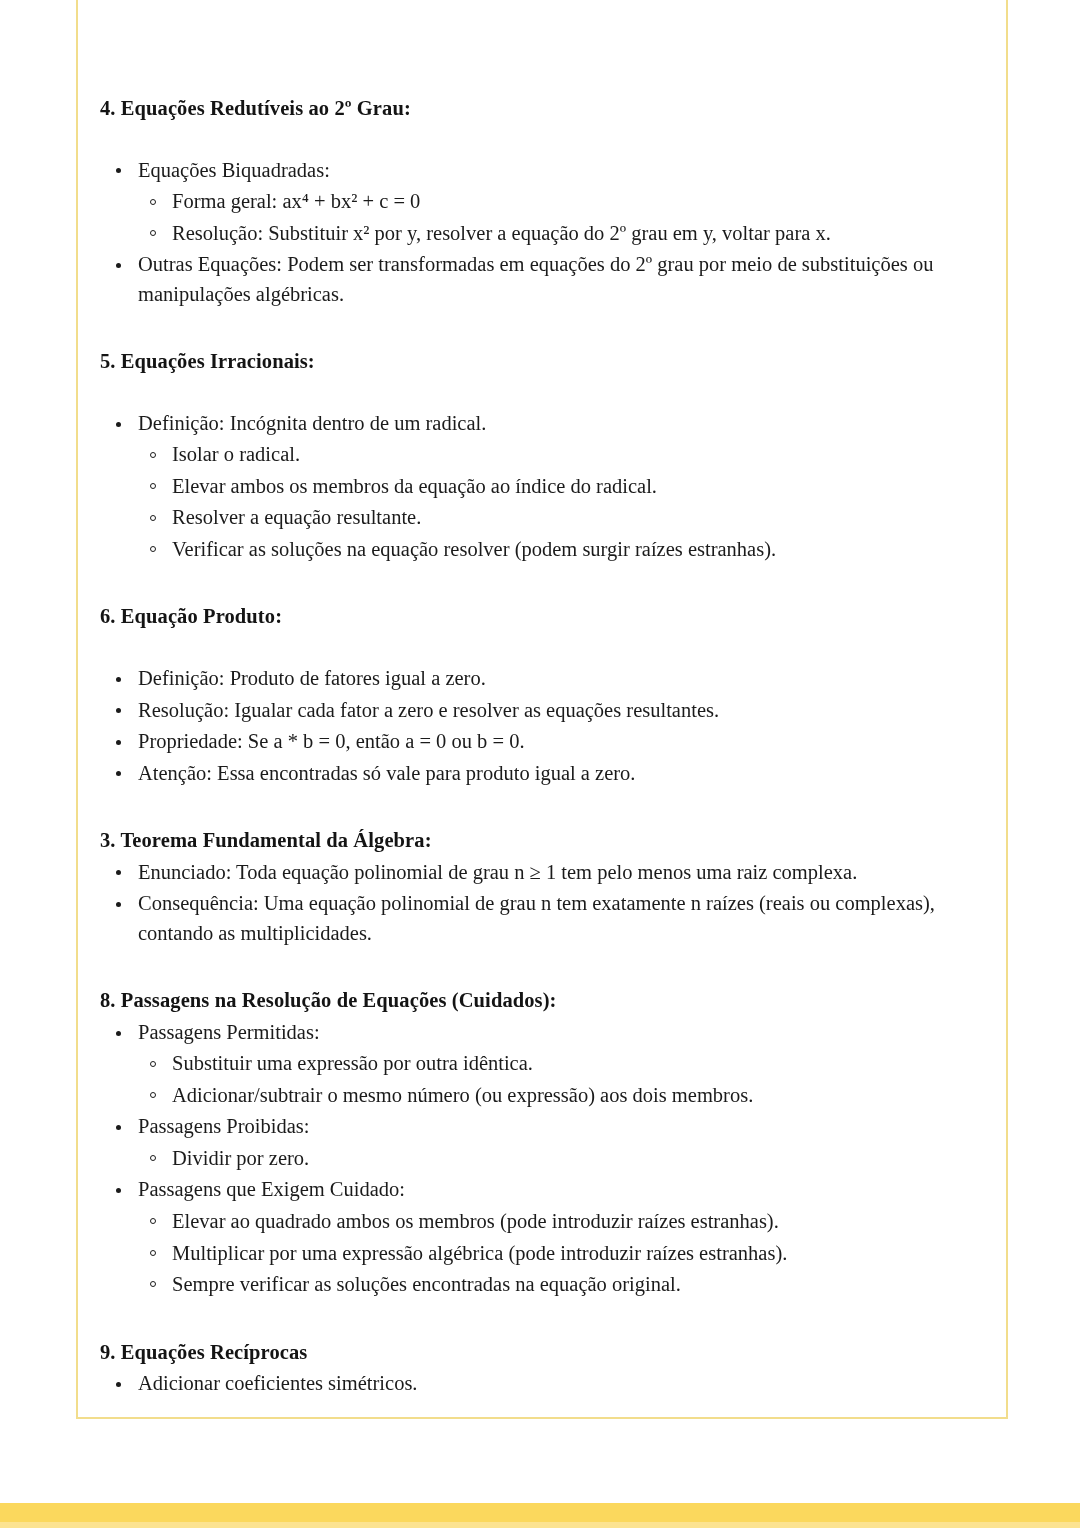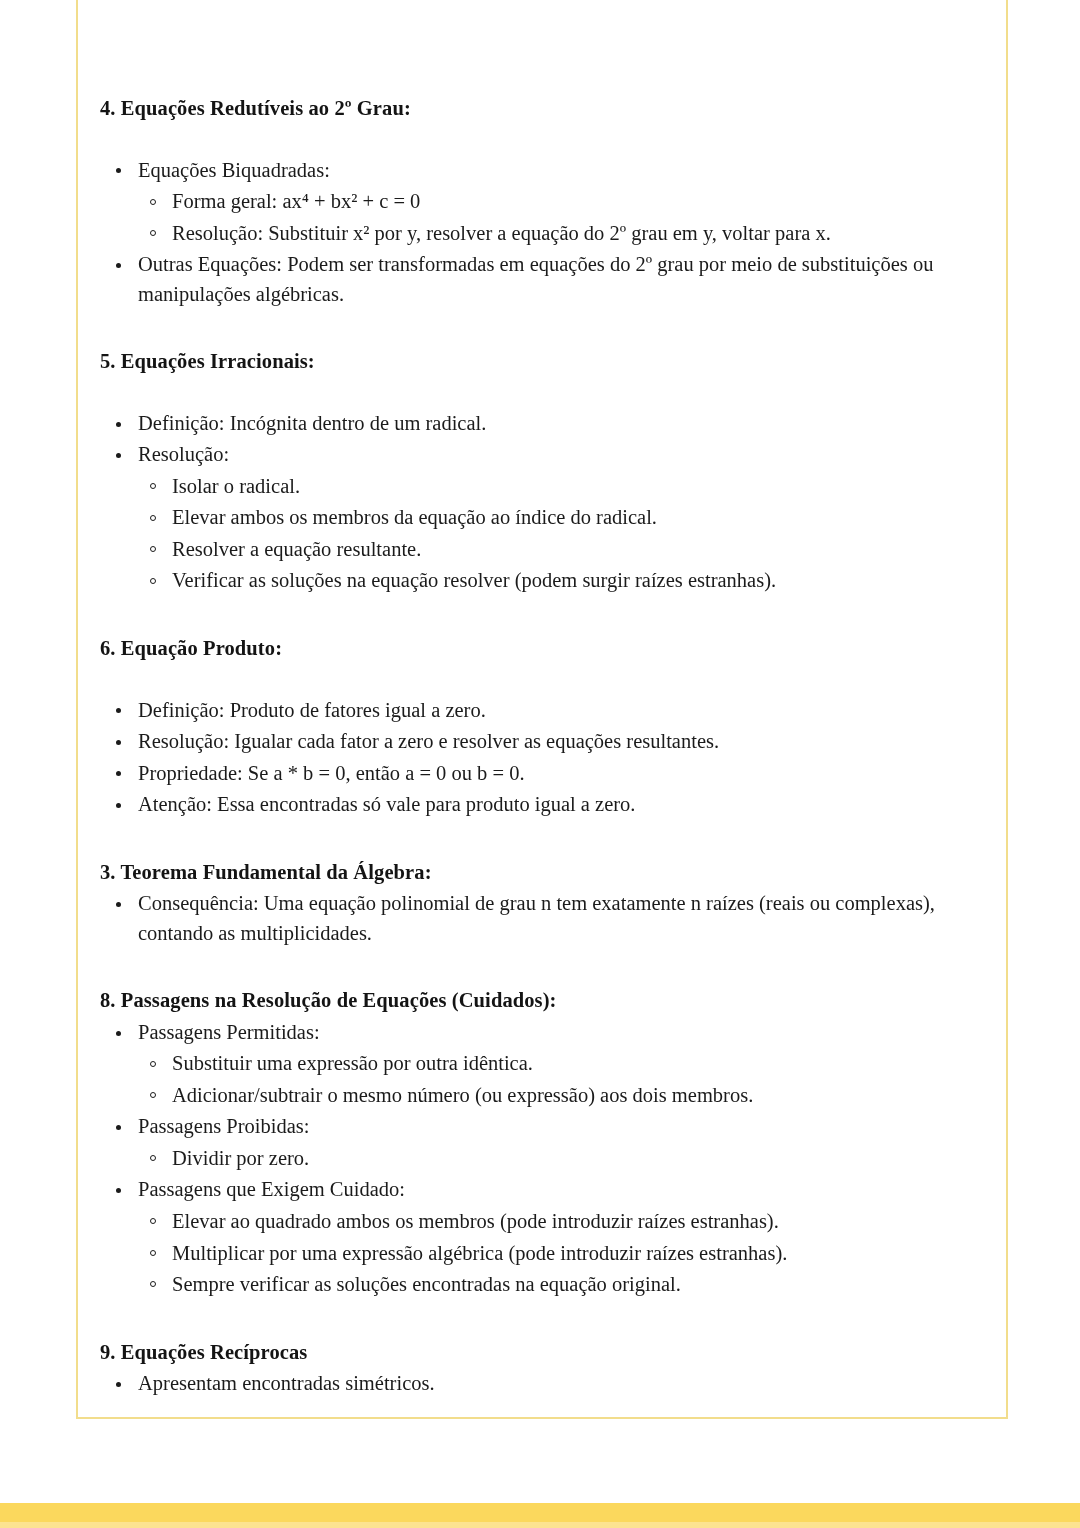--- a/index.html
+++ b/index.html
@@ -133,21 +133,20 @@
         <li class="item lvl2-item"><span class="bullet-circle"></span><span class="item-text">Resolução: Substituir x² por y, resolver a equação do 2º grau em y, voltar para x.</span></li>
         <li class="item lvl1-item"><span class="bullet-disc"></span><span class="item-text">Outras Equações: Podem ser transformadas em equações do 2º grau por meio de substituições ou manipulações algébricas.</span></li>
       </ul>
     </div>
     <div class="gap-section"></div>
     <div class="block">
       <h2 class="section-heading">5. Equações Irracionais:</h2>
       <div class="gap-large"></div>
       <ul class="lvl1">
         <li class="item lvl1-item"><span class="bullet-disc"></span><span class="item-text">Definição: Incógnita dentro de um radical.</span></li>
-        <li class="item lvl1-item"><span class="bullet-disc"></span><span class="item-text">Resolução:</span></li>
         <li class="item lvl2-item"><span class="bullet-circle"></span><span class="item-text">Isolar o radical.</span></li>
         <li class="item lvl2-item"><span class="bullet-circle"></span><span class="item-text">Elevar ambos os membros da equação ao índice do radical.</span></li>
         <li class="item lvl2-item"><span class="bullet-circle"></span><span class="item-text">Resolver a equação resultante.</span></li>
         <li class="item lvl2-item"><span class="bullet-circle"></span><span class="item-text">Verificar as soluções na equação resolver (podem surgir raízes estranhas).</span></li>
       </ul>
     </div>
     <div class="gap-section"></div>
     <div class="block">
       <h2 class="section-heading">6. Equação Produto:</h2>
       <div class="gap-large"></div>
@@ -156,20 +155,21 @@
         <li class="item lvl1-item"><span class="bullet-disc"></span><span class="item-text">Resolução: Igualar cada fator a zero e resolver as equações resultantes.</span></li>
         <li class="item lvl1-item"><span class="bullet-disc"></span><span class="item-text">Propriedade: Se a * b = 0, então a = 0 ou b = 0.</span></li>
         <li class="item lvl1-item"><span class="bullet-disc"></span><span class="item-text">Atenção: Essa encontradas só vale para produto igual a zero.</span></li>
       </ul>
     </div>
     <div class="gap-section"></div>
     <div class="block">
       <h2 class="section-heading">3. Teorema Fundamental da Álgebra:</h2>
       <div class="gap-small"></div>
       <ul class="lvl1">
+        <li class="item lvl1-item"><span class="bullet-disc"></span><span class="item-text">Enunciado: Toda equação polinomial de grau n ≥ 1 tem pelo menos uma raiz complexa.</span></li>
         <li class="item lvl1-item"><span class="bullet-disc"></span><span class="item-text">Consequência: Uma equação polinomial de grau n tem exatamente n raízes (reais ou complexas), contando as multiplicidades.</span></li>
       </ul>
     </div>
     <div class="gap-section"></div>
     <div class="block">
       <h2 class="section-heading">8. Passagens na Resolução de Equações (Cuidados):</h2>
       <div class="gap-small"></div>
       <ul class="lvl1">
         <li class="item lvl1-item"><span class="bullet-disc"></span><span class="item-text">Passagens Permitidas:</span></li>
         <li class="item lvl2-item"><span class="bullet-circle"></span><span class="item-text">Substituir uma expressão por outra idêntica.</span></li>
@@ -180,20 +180,20 @@
         <li class="item lvl2-item"><span class="bullet-circle"></span><span class="item-text">Elevar ao quadrado ambos os membros (pode introduzir raízes estranhas).</span></li>
         <li class="item lvl2-item"><span class="bullet-circle"></span><span class="item-text">Multiplicar por uma expressão algébrica (pode introduzir raízes estranhas).</span></li>
         <li class="item lvl2-item"><span class="bullet-circle"></span><span class="item-text">Sempre verificar as soluções encontradas na equação original.</span></li>
       </ul>
     </div>
     <div class="gap-section"></div>
     <div class="block">
       <h2 class="section-heading">9. Equações Recíprocas</h2>
       <div class="gap-small"></div>
       <ul class="lvl1">
-        <li class="item lvl1-item"><span class="bullet-disc"></span><span class="item-text">Apresentam encontradas simétricos.</span></li>
+        <li class="item lvl1-item"><span class="bullet-disc"></span><span class="item-text">Adicionar coeficientes simétricos.</span></li>
       </ul>
     </div>
   </div>
 
 <div id="bottom-bar" style="background: rgb(251, 216, 93);">
   <div class="bar-highlight" style="background: rgb(252, 227, 145);"></div>
 </div>
 
 </body></html>

